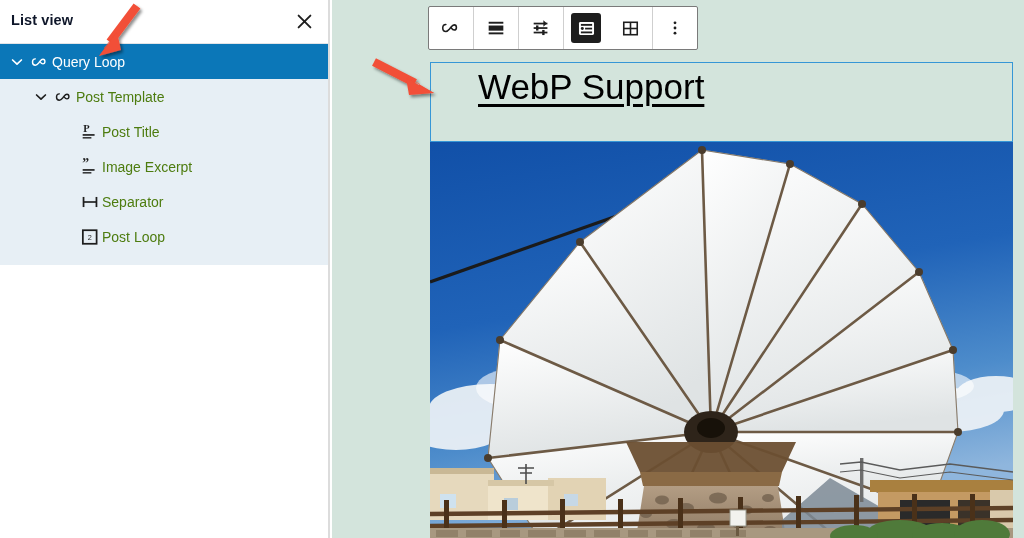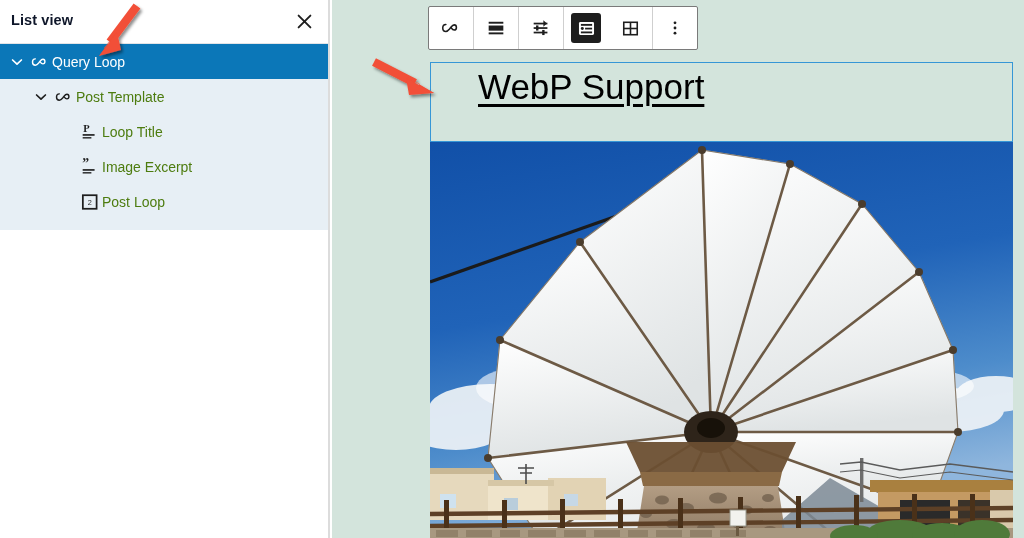--- a/index.html
+++ b/index.html
@@ -236,35 +236,45 @@
         </div>
 
         <div class="lv-row ind-2">
           <span class="blkicon">
             <svg width="22" height="22" viewBox="0 0 24 24" aria-hidden="true">
               <text x="4.5" y="12.4" font-family="'Liberation Serif', serif" font-size="11.5" font-weight="bold" fill="#1e1e1e">P</text>
               <rect x="4" y="14.3" width="13" height="1.8" fill="#1e1e1e"></rect>
               <rect x="4" y="17.6" width="9.5" height="1.5" fill="#1e1e1e"></rect>
             </svg>
           </span>
-          <span class="lbl">Loop Title</span>
+          <span class="lbl">Post Title</span>
         </div>
 
 
         <div class="lv-row ind-2">
           <span class="blkicon">
             <svg width="22" height="22" viewBox="0 0 24 24" aria-hidden="true">
               <text x="3.6" y="12.6" font-family="'Liberation Serif', serif" font-size="15" font-weight="bold" fill="#1e1e1e">”</text>
               <rect x="4" y="14.3" width="13" height="1.8" fill="#1e1e1e"></rect>
               <rect x="4" y="17.6" width="9.5" height="1.5" fill="#1e1e1e"></rect>
             </svg>
           </span>
           <span class="lbl">Image Excerpt</span>
         </div>
 
+        <div class="lv-row ind-2">
+          <span class="blkicon">
+            <svg width="22" height="22" viewBox="0 0 24 24" aria-hidden="true">
+              <rect x="4" y="6.5" width="1.9" height="11" fill="#1e1e1e"></rect>
+              <rect x="18.1" y="6.5" width="1.9" height="11" fill="#1e1e1e"></rect>
+              <rect x="5.2" y="11.1" width="13.6" height="1.8" fill="#1e1e1e"></rect>
+            </svg>
+          </span>
+          <span class="lbl">Separator</span>
+        </div>
 
         <div class="lv-row ind-2">
           <span class="blkicon">
             <svg width="22" height="22" viewBox="0 0 24 24" aria-hidden="true">
               <rect x="4.2" y="4.6" width="15" height="14.8" fill="none" stroke="#1e1e1e" stroke-width="1.9"></rect>
               <text x="11.7" y="15.2" text-anchor="middle" font-family="'Liberation Sans', sans-serif" font-size="8" fill="#1e1e1e">2</text>
             </svg>
           </span>
           <span class="lbl">Post Loop</span>
         </div>

